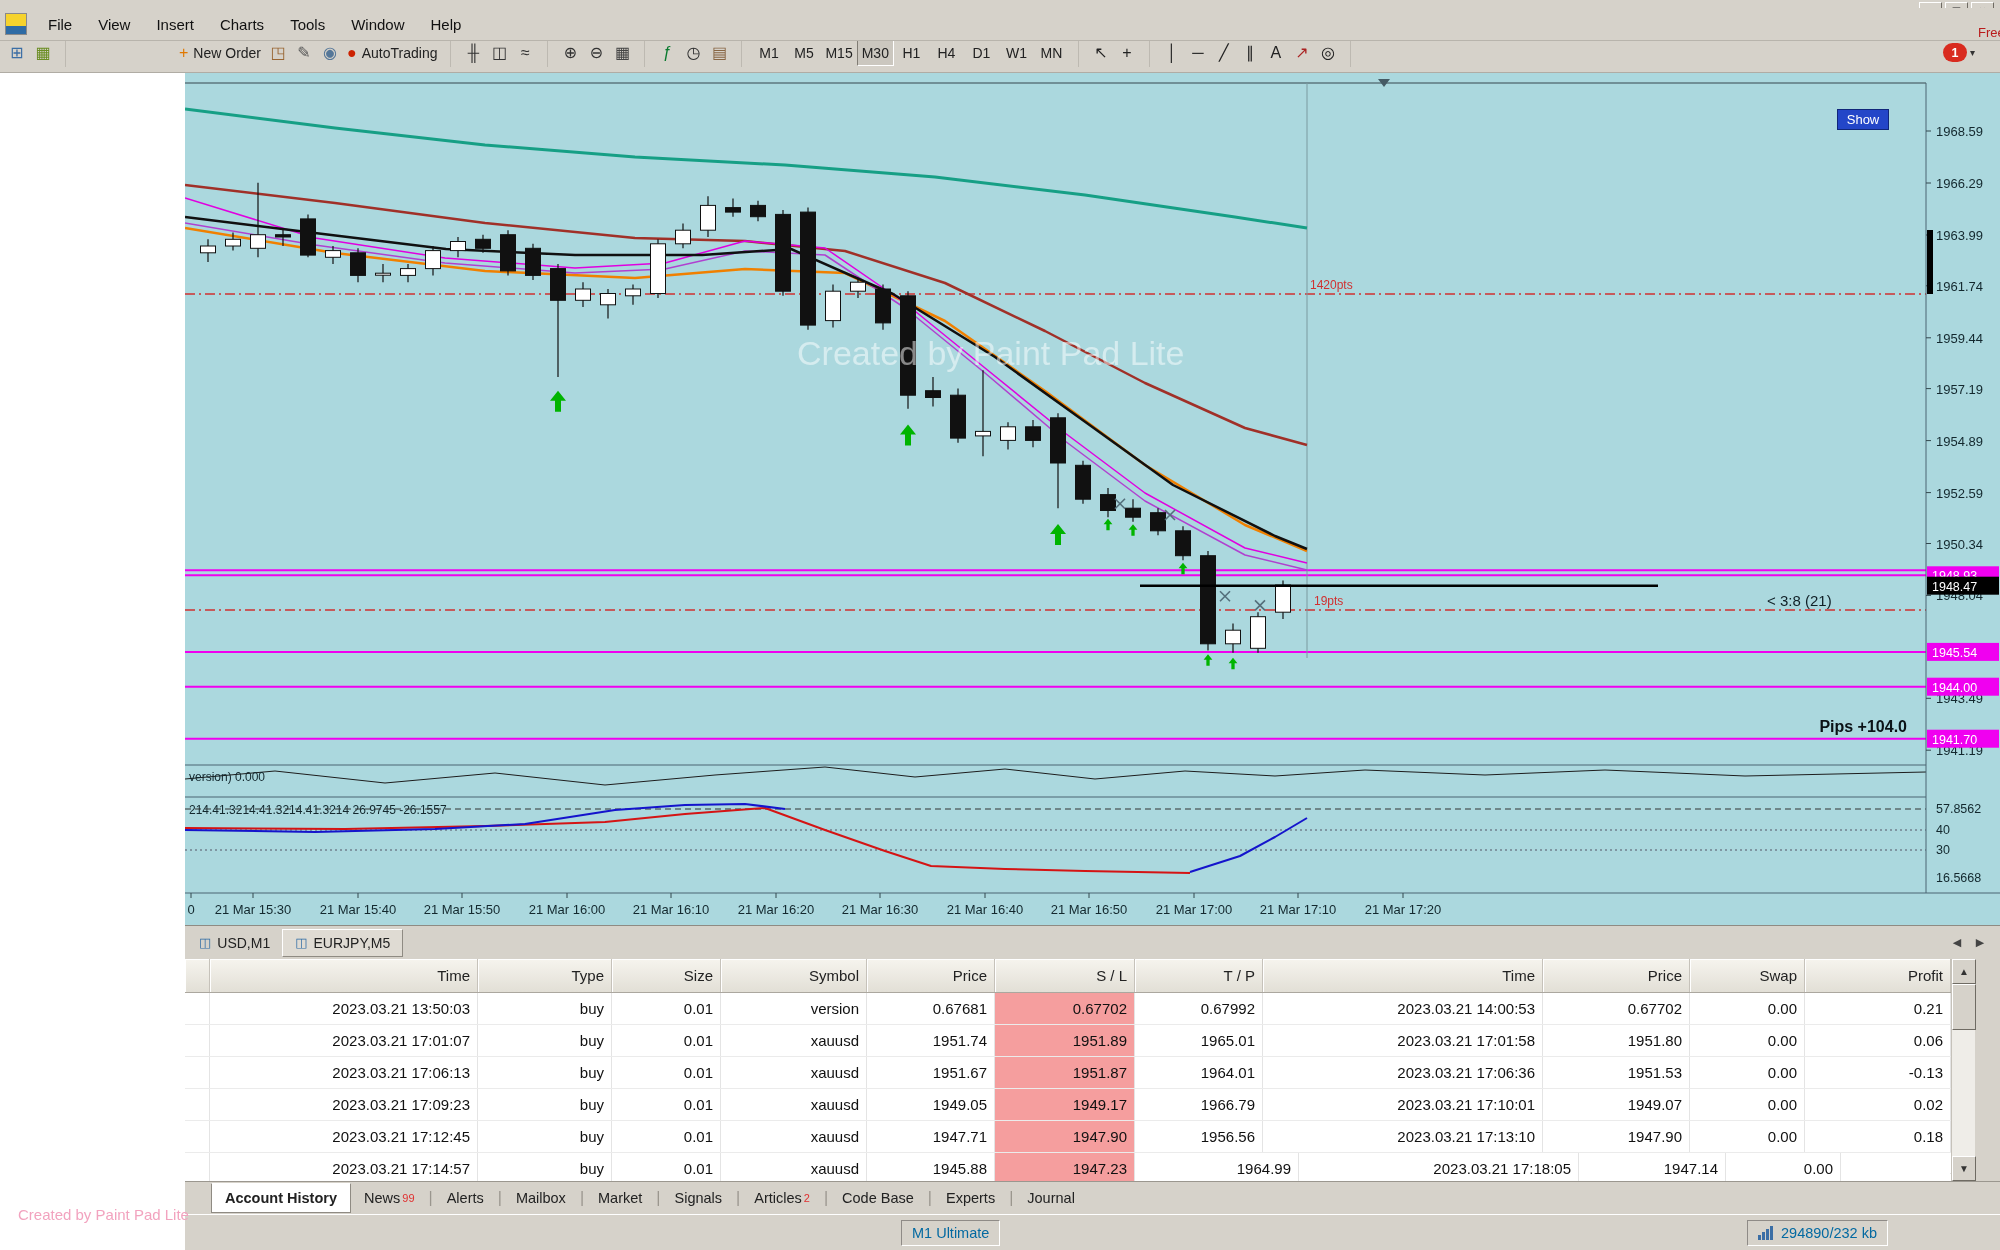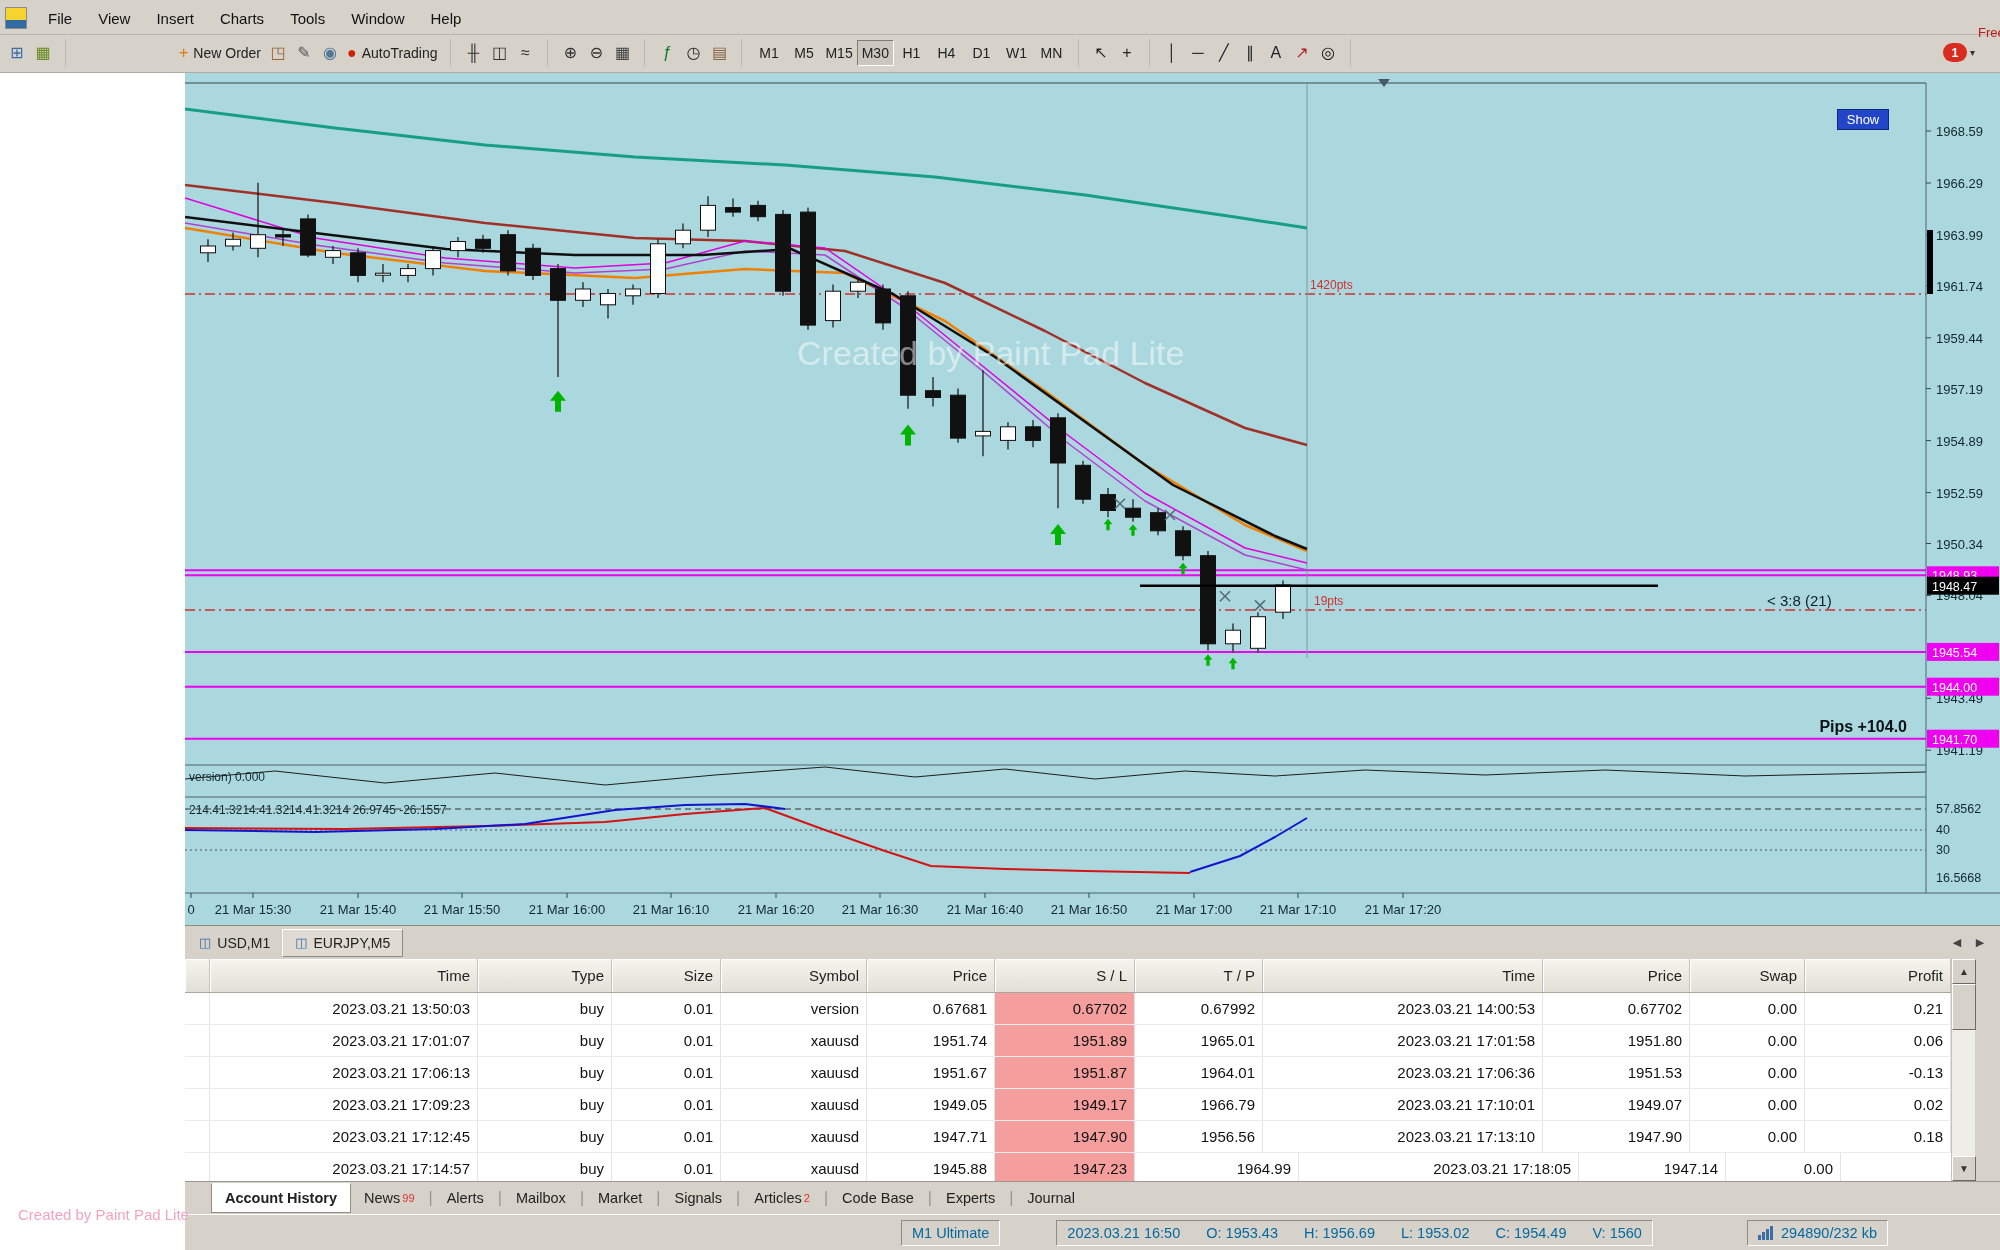--- a/index.html
+++ b/index.html
@@ -1,18 +1,18 @@
 <!DOCTYPE html>
 <html><head>
 <meta charset="utf-8">
 <style>
   html,body{margin:0;padding:0;overflow:hidden;}
   body{width:2000px;height:1250px;position:relative;background:#D6D2CA;font-family:"Liberation Sans",sans-serif;color:#111;}
   
-  .menubar{position:absolute;left:0;top:2px;width:2000px;height:33px;background:#D6D2CA;display:flex;align-items:center;border-bottom:1px solid #b8b4ac;box-sizing:border-box;z-index:10;}
+  .menubar{position:absolute;left:0;top:8px;width:2000px;height:33px;background:#D6D2CA;display:flex;align-items:center;border-bottom:1px solid #b8b4ac;box-sizing:border-box;z-index:10;}
   .mt-logo{width:22px;height:22px;margin:0 8px 0 5px;background:linear-gradient(180deg,#f6d32d 60%,#2f6ca5 60%);border:1px solid #8a8a8a;box-sizing:border-box;}
   .menu-item{padding:6px 13px;font-size:15px;cursor:default;}
   .win-controls{position:absolute;right:6px;top:2px;display:flex;gap:3px;}
   .winbtn{width:21px;height:17px;background:#D6D2CA;border:1px solid;border-color:#fff #6f6b63 #6f6b63 #fff;font-size:11px;line-height:15px;text-align:center;color:#222;}
   .trial{position:absolute;left:1978px;top:25px;color:#b91c1c;font-size:13px;z-index:30;white-space:nowrap;}
   
   .toolbar{position:absolute;left:0;top:33px;width:2000px;height:40px;background:#D6D2CA;display:flex;align-items:center;border-bottom:1px solid #b0aca4;box-sizing:border-box;padding-left:4px;z-index:9;}
   .tgroup{display:flex;align-items:center;margin-right:9px;padding-right:9px;border-right:1px solid #bdb9b1;height:28px;}
   .tgroup:last-child{margin-left:auto;border-right:none;margin-right:16px;}
   .tspace{width:100px;height:1px;}
@@ -585,28 +585,20 @@
       <span>Experts</span>
     </div>
     <span class="bsep">|</span>
     <div class="btab">
       <span>Journal</span>
     </div>
   </div>
 
 <div class="statusbar" id="status-bar">
     <div class="scell">M1 Ultimate</div>
-    <div class="scell ohlc">
-      <span>2023.03.21 16:50</span>
-      <span>O: 1953.43</span>
-      <span>H: 1956.69</span>
-      <span>L: 1953.02</span>
-      <span>C: 1954.49</span>
-      <span>V: 1560</span>
-    </div>
     <div class="scell res">
       <span class="res-icon">
         <i style="height: 5px;"></i>
         <i style="height: 8px;"></i>
         <i style="height: 11px;"></i>
         <i style="height: 14px;"></i>
       </span>
       <span>294890/232 kb</span>
     </div>
   </div>

